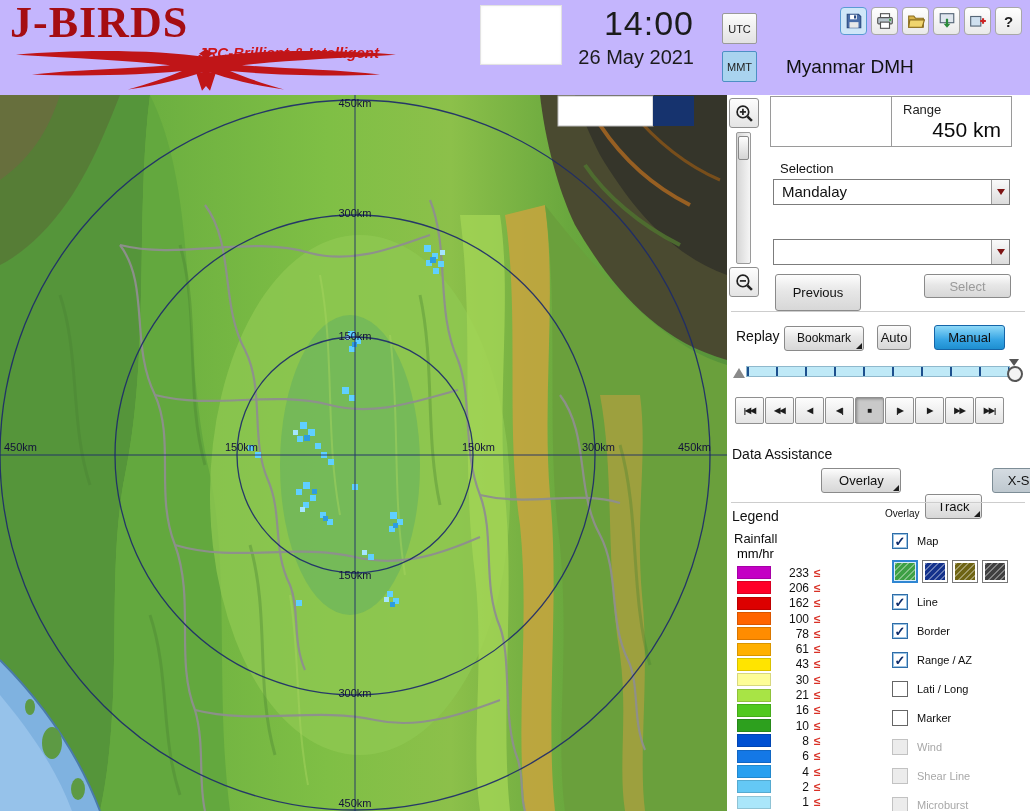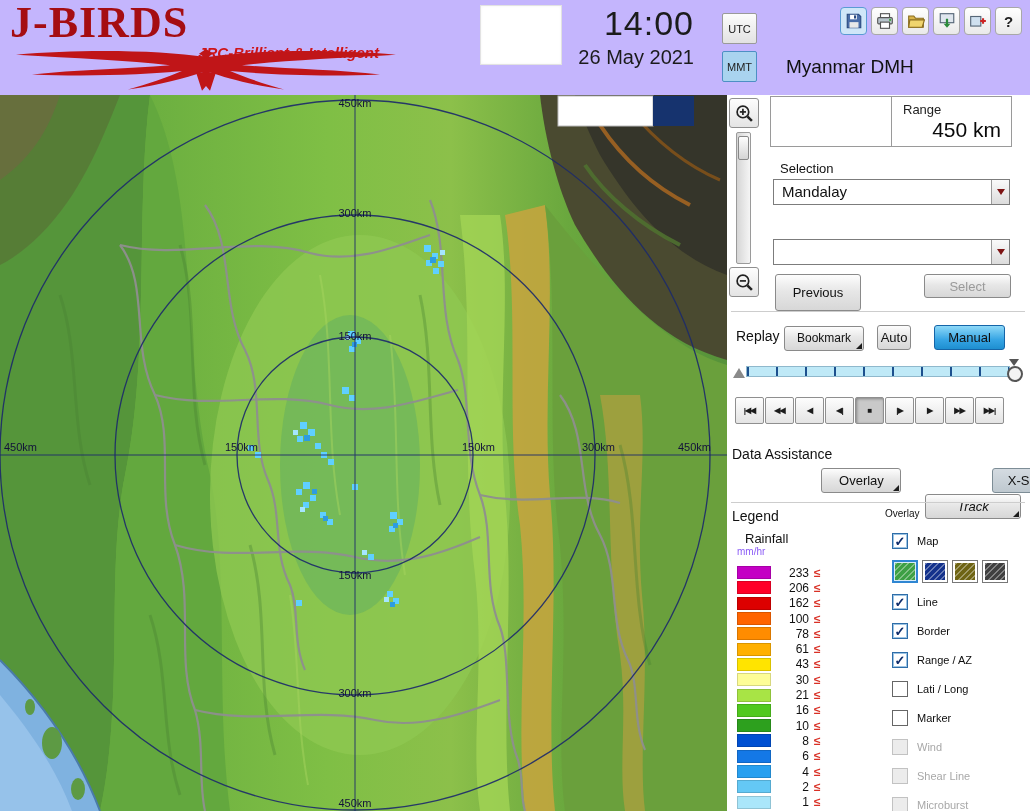--- a/index.html
+++ b/index.html
@@ -77,26 +77,26 @@
   .tl-thumb::before { content:""; position:absolute; top:0; left:2px; width:0; height:0; border-left:5px solid transparent; border-right:5px solid transparent; border-top:7px solid #555; }
   .tl-thumb::after { content:""; position:absolute; bottom:0; left:0; width:12px; height:12px; border-radius:50%; background:#f4f4f4; border:2px solid #555; }
 
   .pb-row { left:8px; top:302px; display:flex; gap:1px; }
   .pb-btn { width:29px; height:27px; background:linear-gradient(#fdfdfd,#e4e4e4); border:1px solid #8f8f8f; border-radius:2px; font-size:8px; font-weight:bold; color:#1c1c1c; letter-spacing:-1px; cursor:pointer; display:flex; align-items:center; justify-content:center; }
   .pb-btn.pressed { background:#c9c9c9; box-shadow:inset 1px 1px 3px rgba(0,0,0,0.35); }
 
   .da-label { left:5px; top:351px; font-size:14px; color:#111; }
   .btn-location { left:10px; top:373px; width:80px; height:25px; }
   .btn-xsection { left:96px; top:373px; width:88px; height:25px; background:linear-gradient(#d4dbe1,#bec8cf); border-color:#7d8d96; }
-  .btn-track { left:198px; top:373px; width:96px; height:25px;font-style:italic; }
+  .btn-track { left:198px; top:373px; width:57px; height:25px; }
 
   .legend-label { left:5px; top:413px; font-size:14px; color:#111; }
   .overlay-label { left:158px; top:413px; font-size:10px; color:#111; }
-  .rainfall1 { left:18px; top:436px; font-size:13px; color:#111; }
-  .rainfall2 { left:10px; top:451px; font-size:10px; color:#8b5cf6; }
+  .rainfall1 { left:7px; top:436px; font-size:13px; color:#111; }
+  .rainfall2 { left:10px; top:451px; font-size:13px; color:#000000; }
 
   .legend-rows { left:10px; top:470px; width:130px; }
   .leg-row { height:15.3px; display:flex; align-items:center; }
   .leg-swatch { width:34px; height:13px; display:inline-block; border:1px solid rgba(0,0,0,0.15); }
   .leg-val { width:28px; text-align:right; margin-left:10px; font-size:12px; color:#111; }
   .leg-leq { margin-left:5px; font-size:12px; color:#d93025; font-weight:bold; }
 
   .overlay-col { left:165px; top:436px; width:136px; display:flex; flex-direction:column; gap:9px; }
   .ov-row { display:flex; align-items:center; gap:9px; height:20px; }
   .ov-label { font-size:11px; color:#0d0d0d; }

